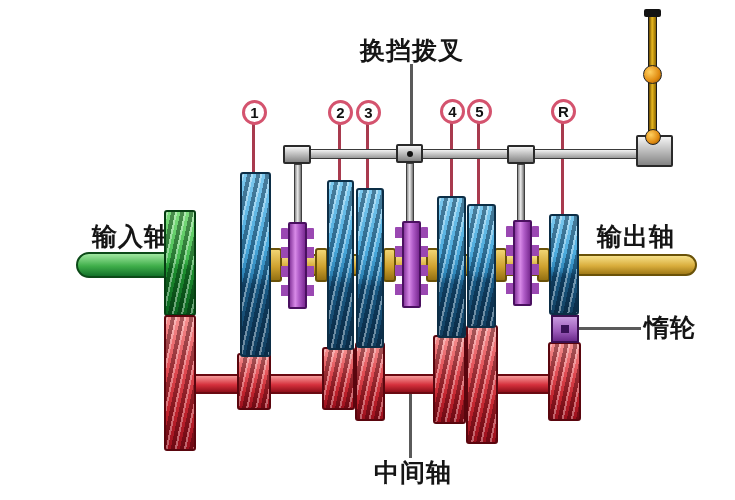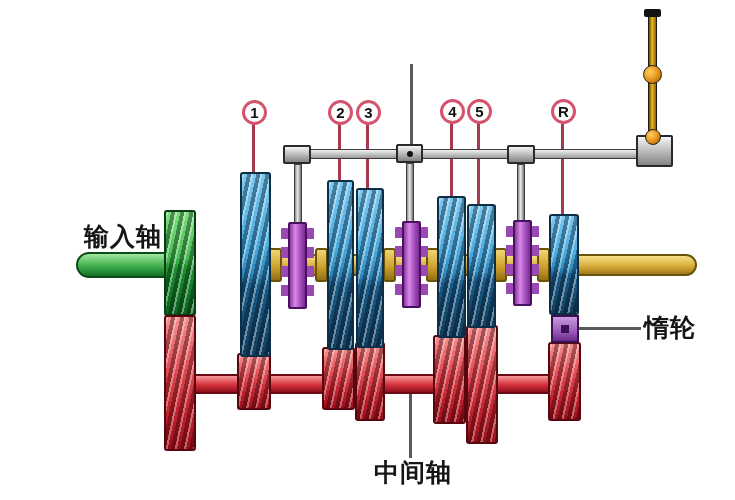--- a/index.html
+++ b/index.html
@@ -157,17 +157,19 @@
   <div class="badge" style="left:440px;top:99px;">
       <span>4</span>
     </div>
   <div class="badge" style="left:467px;top:99px;">
       <span>5</span>
     </div>
   <div class="badge" style="left:551px;top:99px;">
       <span>R</span>
     </div>
 
-  <div class="lbl" style="left:84px;top:220px;">输入轴</div>
+  <div class="lbl" style="left:360px;top:34px;">换挡拨叉</div>
+  <div class="lbl" style="left:92px;top:220px;">输入轴</div>
+  <div class="lbl" style="left:597px;top:220px;">输出轴</div>
   <div class="lbl" style="left:374px;top:456px;">中间轴</div>
   <div class="lbl" style="left:644px;top:311px;font-family:Liberation Mono, monospace;">惰轮</div>
 
 </div>
 
 </body></html>

